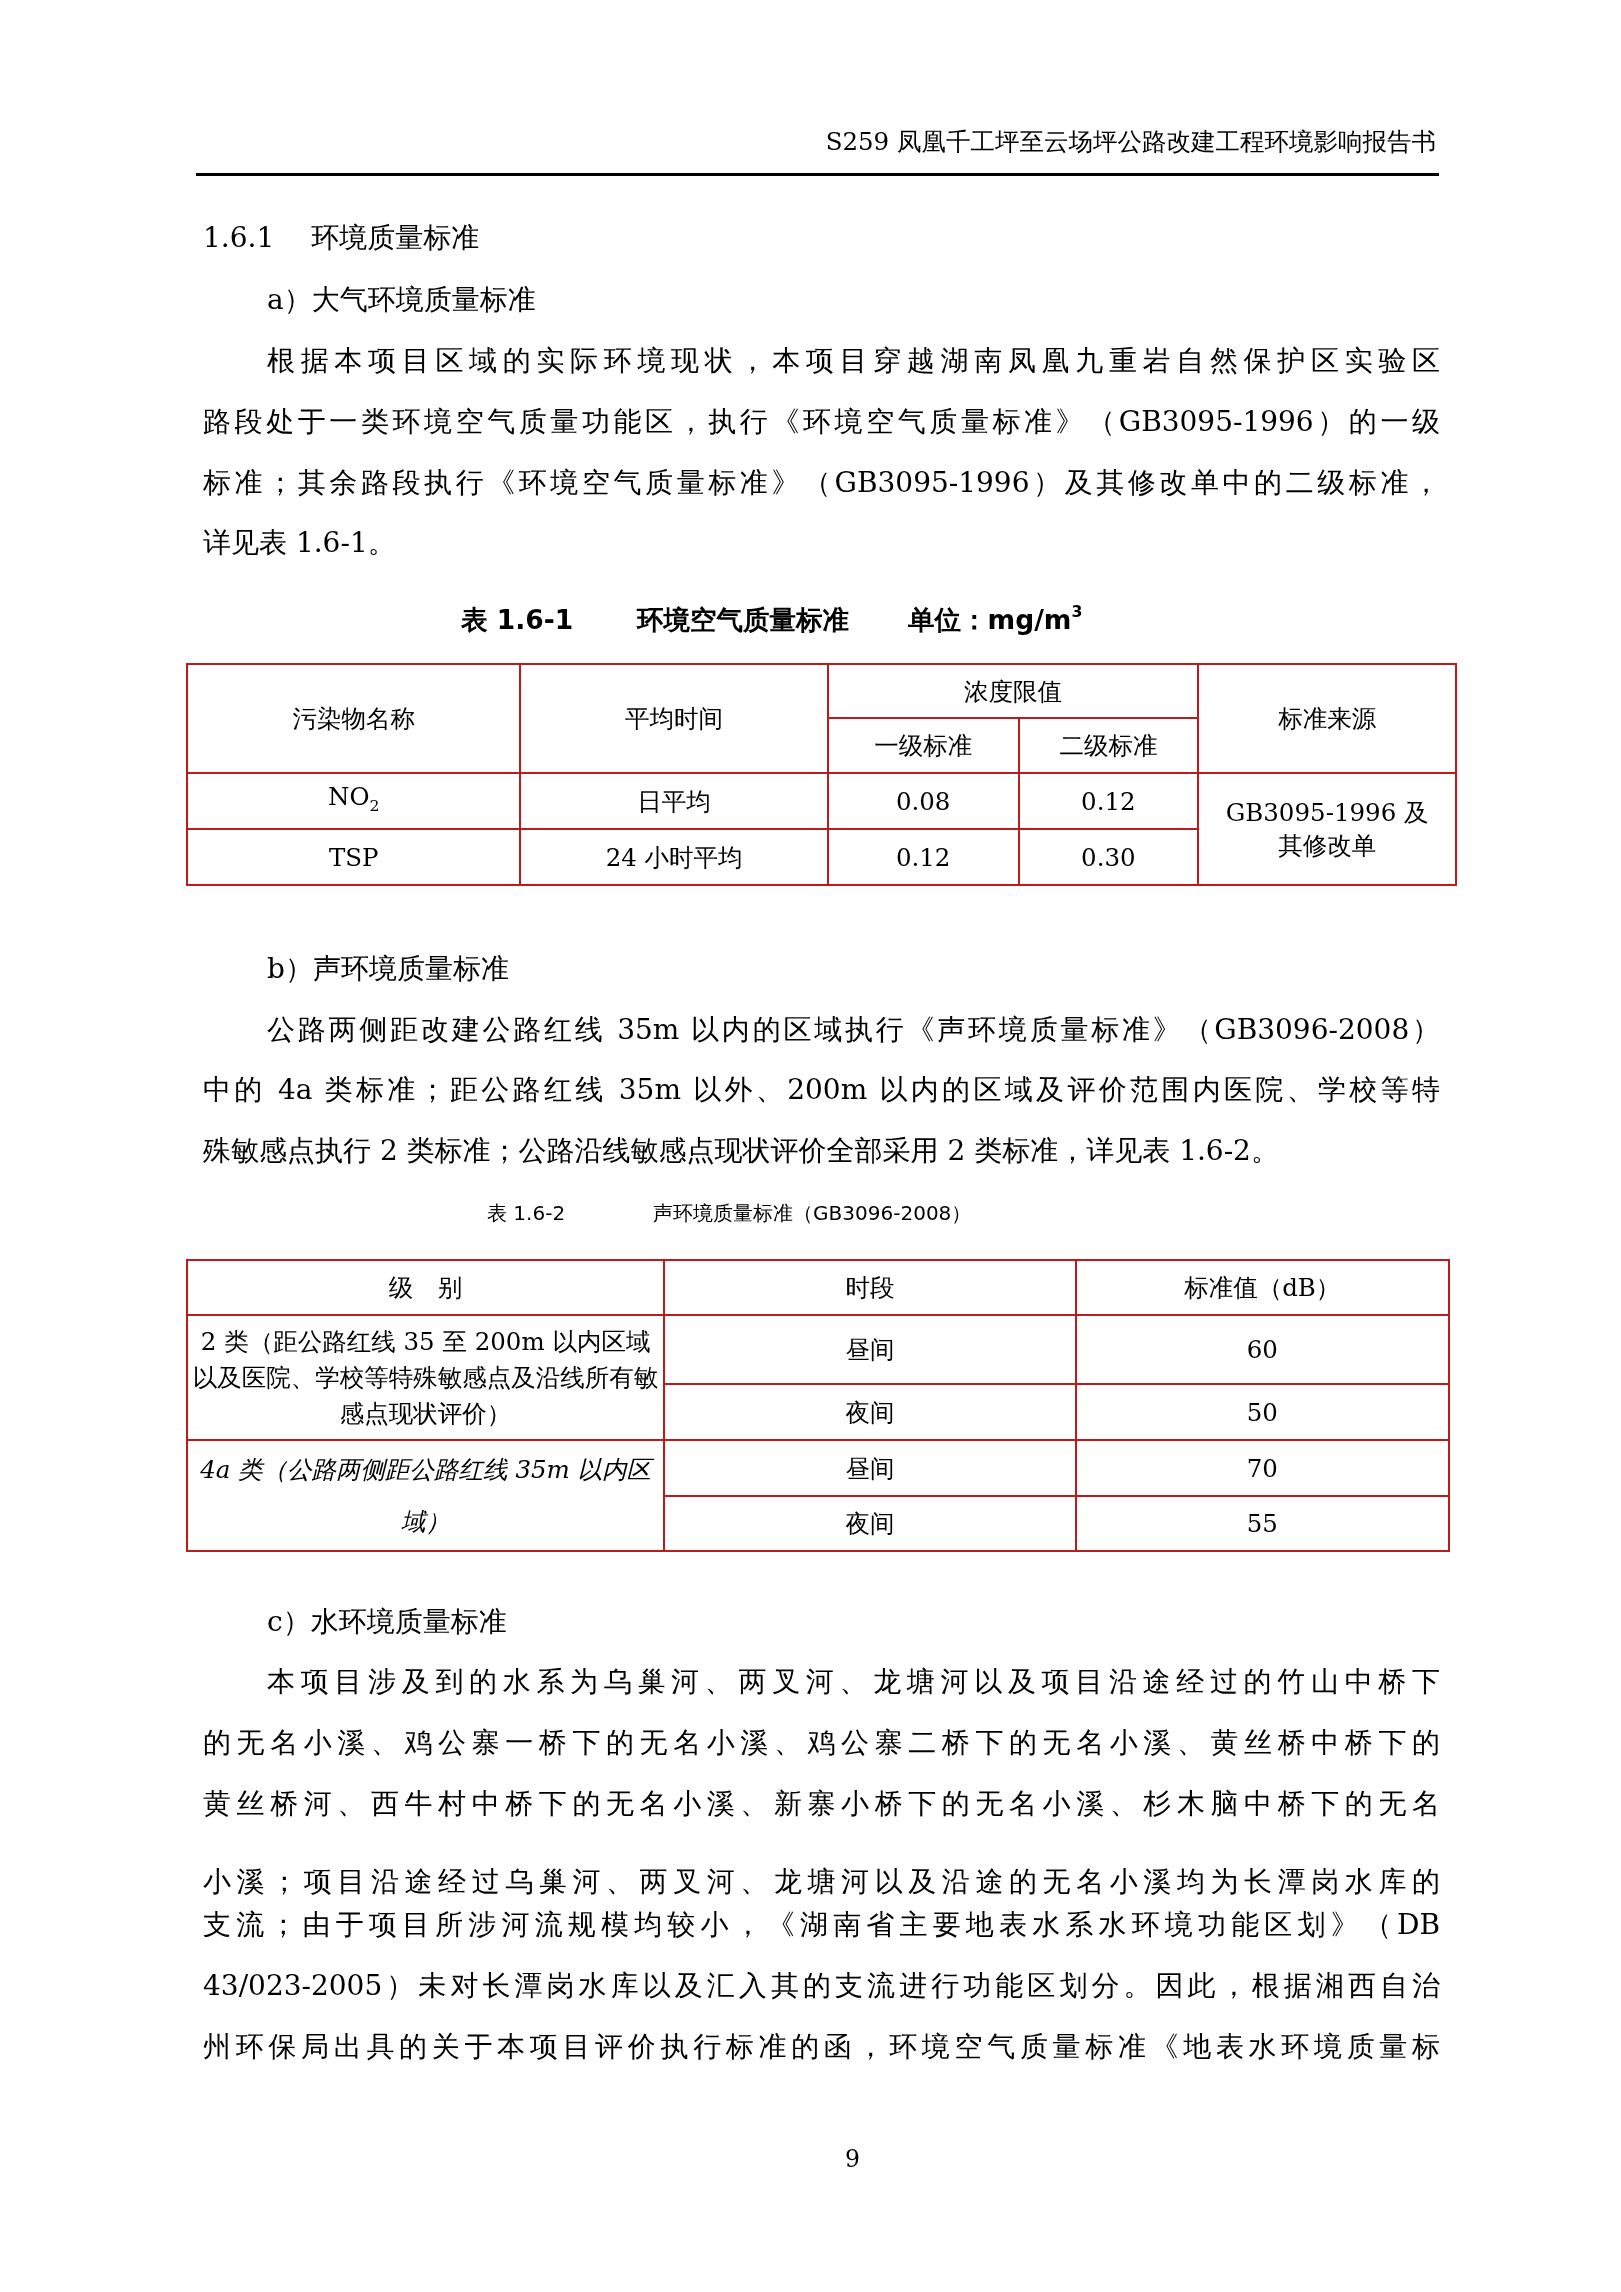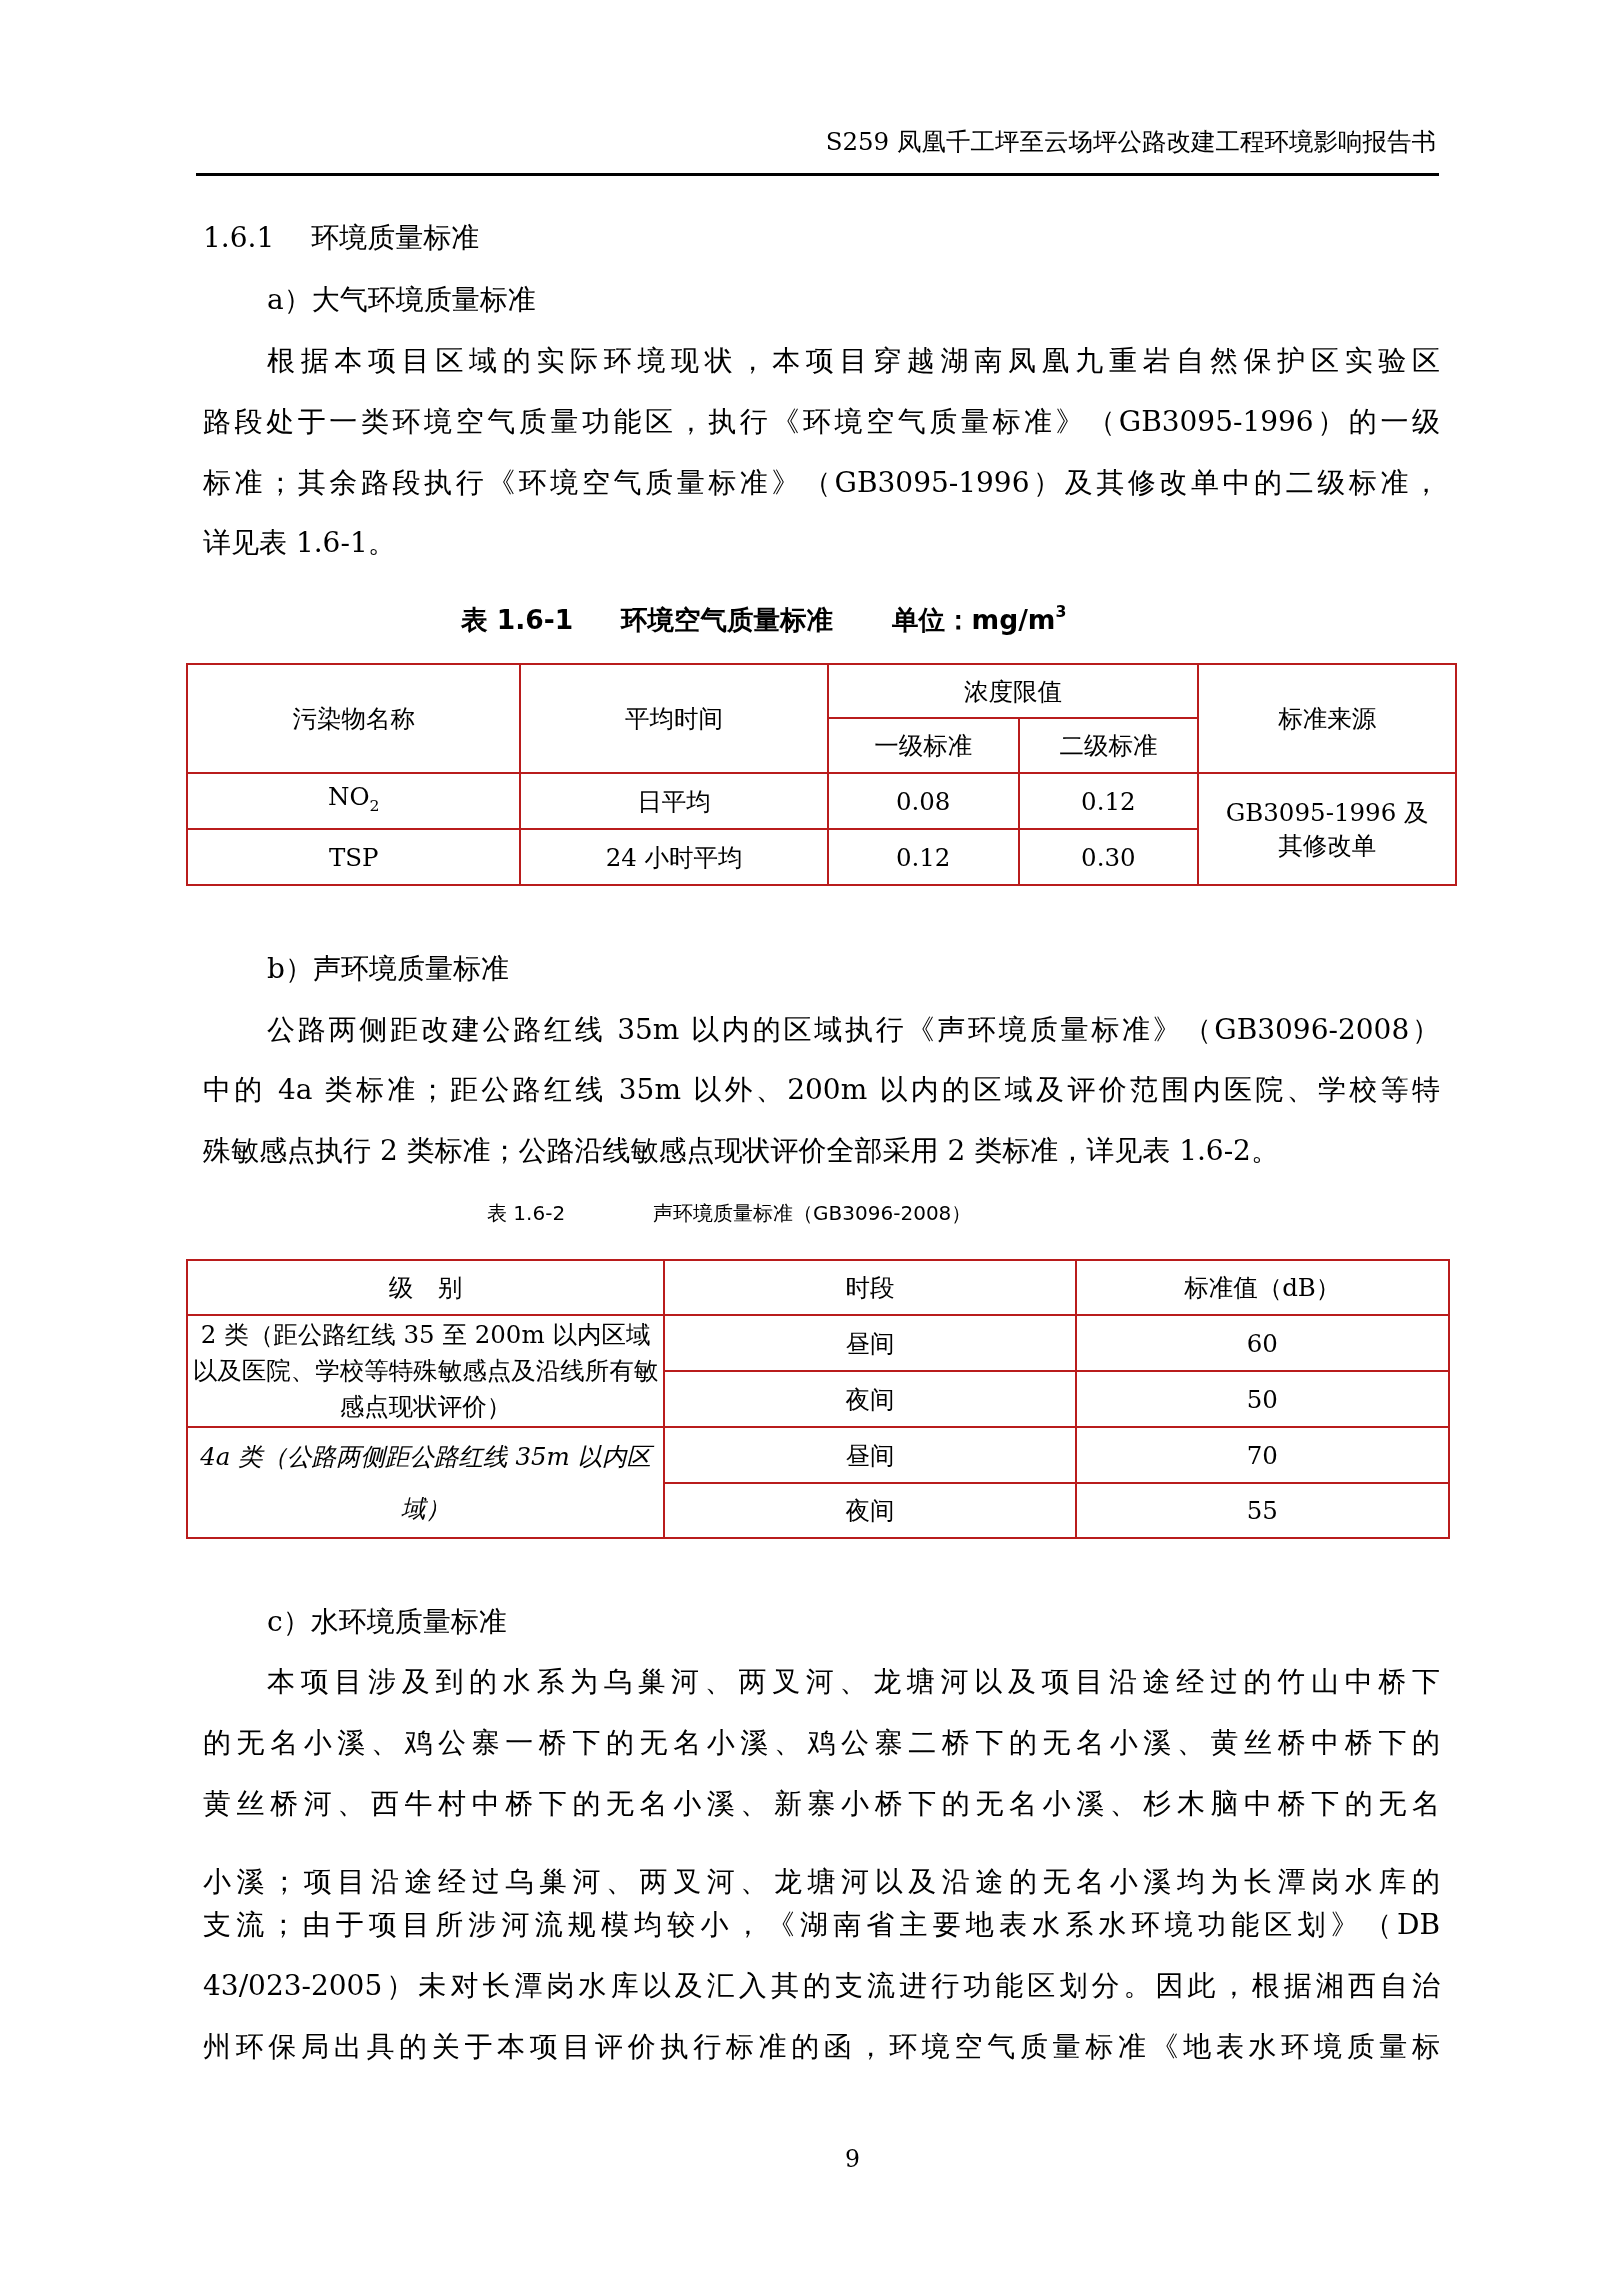--- a/index.html
+++ b/index.html
@@ -6,21 +6,21 @@
   body { width: 1621px; height: 2293px; position: relative; overflow: hidden;
          font-family: "DejaVu Serif", "Liberation Serif", serif; color: #000; }
   .hdr-text { position: absolute; right: 185px; top: 125px; font-size: 24.5px; white-space: nowrap; }
   .hdr-rule { position: absolute; left: 196px; top: 173px; width: 1243px; height: 2.9px; background: #000; }
   .line { position: absolute; left: 203px; width: 1237px; font-size: 28px; white-space: nowrap; height: 39px; line-height: 39px; }
   .indent { left: 267px; width: 1173px; }
   .justify { text-align: justify; text-align-last: justify; }
   .caption { position: absolute; top: 602px; left: 461px; font-size: 26.5px; font-weight: bold; white-space: nowrap;
              font-family: "DejaVu Sans", "Liberation Sans", sans-serif; }
   .caption span { display: inline-block; }
-  .caption .num { margin-right: 48px; }
+  .caption .num { margin-right: 64px; }
   .caption .ttl { margin-right: 59px; }
   .caption sup { font-size: 15.7px; vertical-align: 11.8px; }
   table { position: absolute; border-collapse: collapse; font-size: 24.5px; }
   td { border: 2px solid #b91c1c; text-align: center; vertical-align: middle; padding: 0 3.9px; line-height: 33px; }
   .t1 { left: 186px; top: 663px; width: 1271px; }
   .t2 { left: 186px; top: 1259px; width: 1264px; }
   .t1 .thick-b td, .t2 .thick-b td { border-bottom-width: 2.9px; }
   .t1 { border: 2.9px solid #000; }
   .t2 { border: 2.9px solid #000; }
   .caption2 { position: absolute; top: 1200px; left: 487px; font-size: 20px; font-weight: normal; white-space: nowrap;
@@ -103,21 +103,21 @@
     <col style="width:478px">
       <col style="width:412px">
       <col style="width:374px">
   </colgroup>
   <tbody>
       <tr style="height:55px;">
     <td>级　别</td>
     <td>时段</td>
     <td>标准值（dB）</td>
   </tr>
-  <tr style="height:56px;">
+  <tr style="height:69px;">
     <td rowspan="2" style="line-height:36px;">2 类（距公路红线 35 至 200m 以内区域以及医院、学校等特殊敏感点及沿线所有敏感点现状评价）</td>
     <td>昼间</td>
     <td>60</td>
   </tr>
   <tr class="thick-b" style="height:56px;">
     <td>夜间</td>
     <td>50</td>
   </tr>
   <tr style="height:56px;">
     <td rowspan="2" style="line-height:52px;font-style:italic;">4a 类（公路两侧距公路红线 35m 以内区域）</td>

